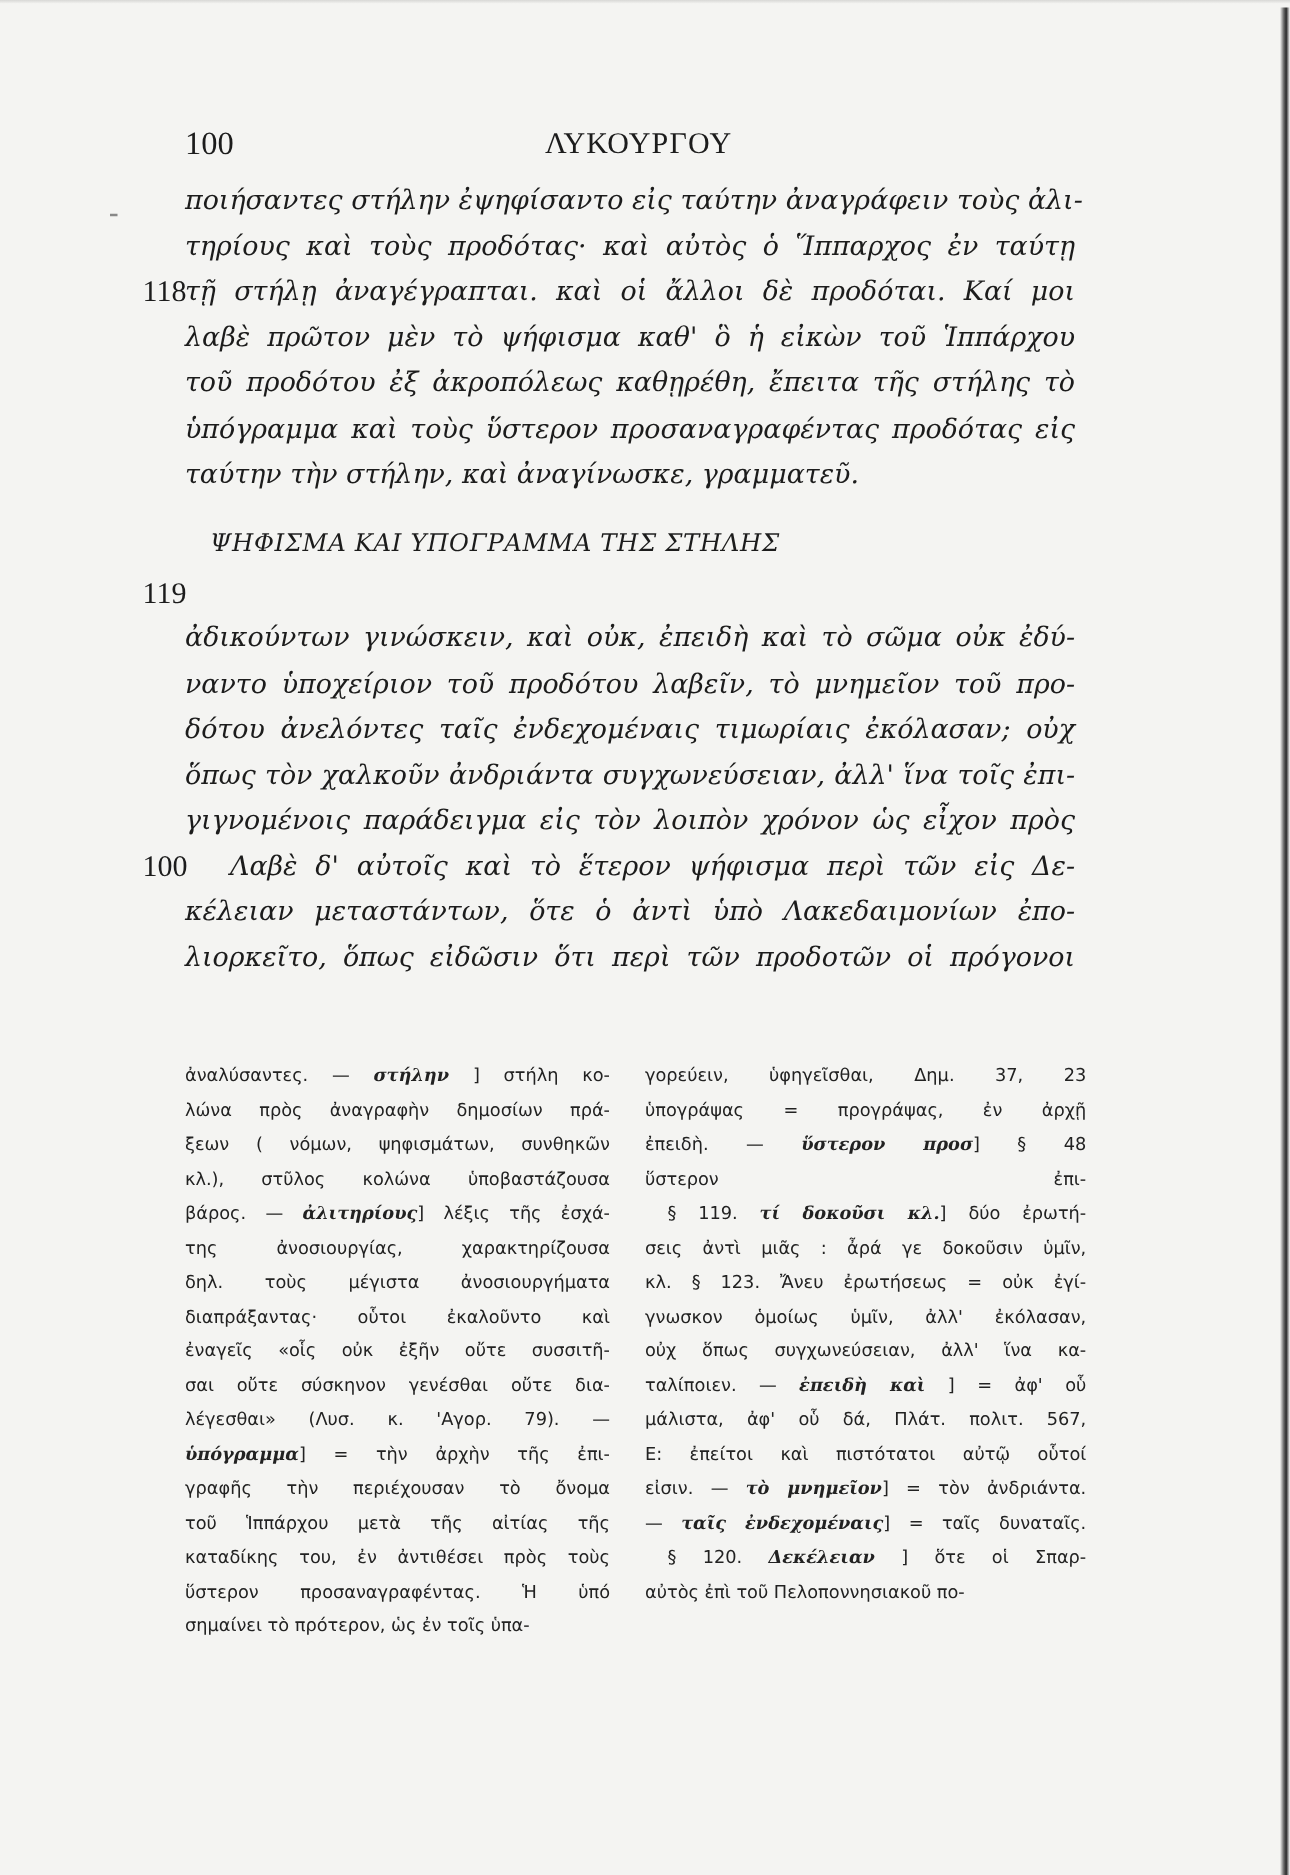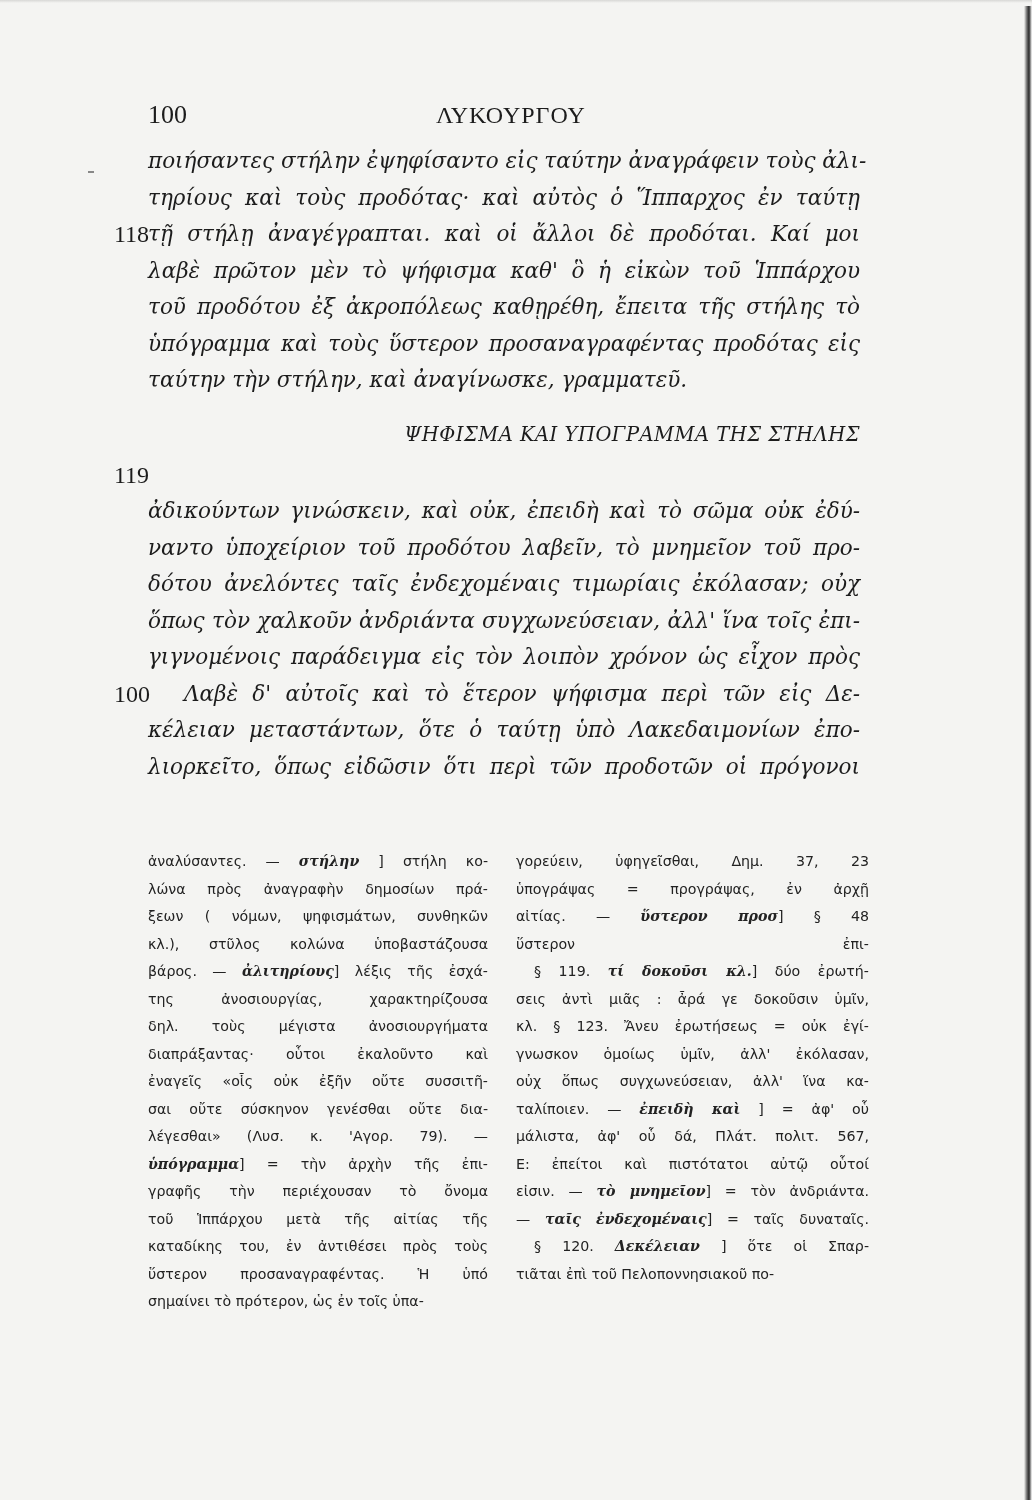--- a/index.html
+++ b/index.html
@@ -43,21 +43,21 @@
     text-align: justify; text-align-last: justify;
     position: relative;
   }
   .line.last { text-align-last: left; }
   .line.indent { padding-left: 36px; }
   .margin-num {
     position: absolute; left: -34px; top: 0;
     font-family: "Liberation Serif", serif; font-style: normal; font-size: 24px;
   }
   .section-heading {
-    height: 58px; line-height: 72px; text-align: right;
+    height: 58px; line-height: 72px; text-align: left;
     font-family: "DejaVu Serif", serif; font-style: italic; font-size: 19.5px;
     letter-spacing: 0.5px; padding-left: 20px;
   }
   .notes {
     position: absolute; top: 848px; left: 148px; width: 722px;
     font-family: "DejaVu Sans", sans-serif; font-size: 14.2px; color: #222;
   }
   .col {
     position: absolute; top: 0; width: 340px;
   }
@@ -105,21 +105,21 @@
     <div class="line">ἀδικούντων γινώσκειν, καὶ οὐκ, ἐπειδὴ καὶ τὸ σῶμα οὐκ ἐδύ-</div>
     <div class="line">ναντο ὑποχείριον τοῦ προδότου λαβεῖν, τὸ μνημεῖον τοῦ προ-</div>
     <div class="line">δότου ἀνελόντες ταῖς ἐνδεχομέναις τιμωρίαις ἐκόλασαν; οὐχ</div>
     <div class="line">ὅπως τὸν χαλκοῦν ἀνδριάντα συγχωνεύσειαν, ἀλλ' ἵνα τοῖς ἐπι-</div>
     <div class="line">γιγνομένοις παράδειγμα εἰς τὸν λοιπὸν χρόνον ὡς εἶχον πρὸς</div>
 
     <div class="line indent">
       <span class="margin-num">100</span>
       <span>Λαβὲ δ' αὐτοῖς καὶ τὸ ἕτερον ψήφισμα περὶ τῶν εἰς Δε-</span>
     </div>
-    <div class="line">κέλειαν μεταστάντων, ὅτε ὁ ταύτῃ ὑπὸ Λακεδαιμονίων ἐπο-</div>
+    <div class="line">κέλειαν μεταστάντων, ὅτε ὁ ἀντὶ ὑπὸ Λακεδαιμονίων ἐπο-</div>
     <div class="line">λιορκεῖτο, ὅπως εἰδῶσιν ὅτι περὶ τῶν προδοτῶν οἱ πρόγονοι</div>
   </div>
 
   <div class="notes">
     <div class="col left" id="notes-left">
         <div class="nline"><span>ἀναλύσαντες. — </span><span class="lemma">στήλην</span><span> ] στήλη κο-</span></div>
         <div class="nline"><span>λώνα πρὸς ἀναγραφὴν δημοσίων πρά-</span></div>
         <div class="nline"><span>ξεων ( νόμων, ψηφισμάτων, συνθηκῶν</span></div>
         <div class="nline"><span>κλ.), στῦλος κολώνα ὑποβαστάζουσα</span></div>
         <div class="nline"><span>βάρος. — </span><span class="lemma">ἀλιτηρίους</span><span>] λέξις τῆς ἐσχά-</span></div>
@@ -132,29 +132,29 @@
         <div class="nline"><span class="lemma">ὑπόγραμμα</span><span>] = τὴν ἀρχὴν τῆς ἐπι-</span></div>
         <div class="nline"><span>γραφῆς τὴν περιέχουσαν τὸ ὄνομα</span></div>
         <div class="nline"><span>τοῦ Ἱππάρχου μετὰ τῆς αἰτίας τῆς</span></div>
         <div class="nline"><span>καταδίκης του, ἐν ἀντιθέσει πρὸς τοὺς</span></div>
         <div class="nline"><span>ὕστερον προσαναγραφέντας. Ἡ ὑπό</span></div>
         <div class="nline last"><span>σημαίνει τὸ πρότερον, ὡς ἐν τοῖς ὑπα-</span></div>
       </div>
     <div class="col right" id="notes-right">
         <div class="nline"><span>γορεύειν, ὑφηγεῖσθαι, Δημ. 37, 23</span></div>
         <div class="nline"><span>ὑπογράψας = προγράψας, ἐν ἀρχῇ</span></div>
-        <div class="nline"><span>αἰτίας. — </span><span class="lemma">ὕστερον προσ</span><span>] § 48</span></div>
+        <div class="nline"><span>ἐπειδὴ. — </span><span class="lemma">ὕστερον προσ</span><span>] § 48</span></div>
         <div class="nline"><span>ὕστερον ἐπι-</span></div>
         <div class="nline indent"><span>§ 119. </span><span class="lemma">τί δοκοῦσι κλ.</span><span>] δύο ἐρωτή-</span></div>
         <div class="nline"><span>σεις ἀντὶ μιᾶς : ἆρά γε δοκοῦσιν ὑμῖν,</span></div>
         <div class="nline"><span>κλ. § 123. Ἄνευ ἐρωτήσεως = οὐκ ἐγί-</span></div>
         <div class="nline"><span>γνωσκον ὁμοίως ὑμῖν, ἀλλ' ἐκόλασαν,</span></div>
         <div class="nline"><span>οὐχ ὅπως συγχωνεύσειαν, ἀλλ' ἵνα κα-</span></div>
         <div class="nline"><span>ταλίποιεν. — </span><span class="lemma">ἐπειδὴ καὶ</span><span> ] = ἀφ' οὗ</span></div>
         <div class="nline"><span>μάλιστα, ἀφ' οὗ δά, Πλάτ. πολιτ. 567,</span></div>
         <div class="nline"><span>Ε: ἐπείτοι καὶ πιστότατοι αὐτῷ οὗτοί</span></div>
         <div class="nline"><span>εἰσιν. — </span><span class="lemma">τὸ μνημεῖον</span><span>] = τὸν ἀνδριάντα.</span></div>
         <div class="nline"><span>— </span><span class="lemma">ταῖς ἐνδεχομέναις</span><span>] = ταῖς δυναταῖς.</span></div>
         <div class="nline indent"><span>§ 120. </span><span class="lemma">Δεκέλειαν</span><span> ] ὅτε οἱ Σπαρ-</span></div>
-        <div class="nline last"><span>τιᾶται ἐπὶ τοῦ Πελοποννησιακοῦ πο-</span></div>
+        <div class="nline last"><span>αὐτὸς ἐπὶ τοῦ Πελοποννησιακοῦ πο-</span></div>
       </div>
   </div>
 </div>
 
 </body></html>

